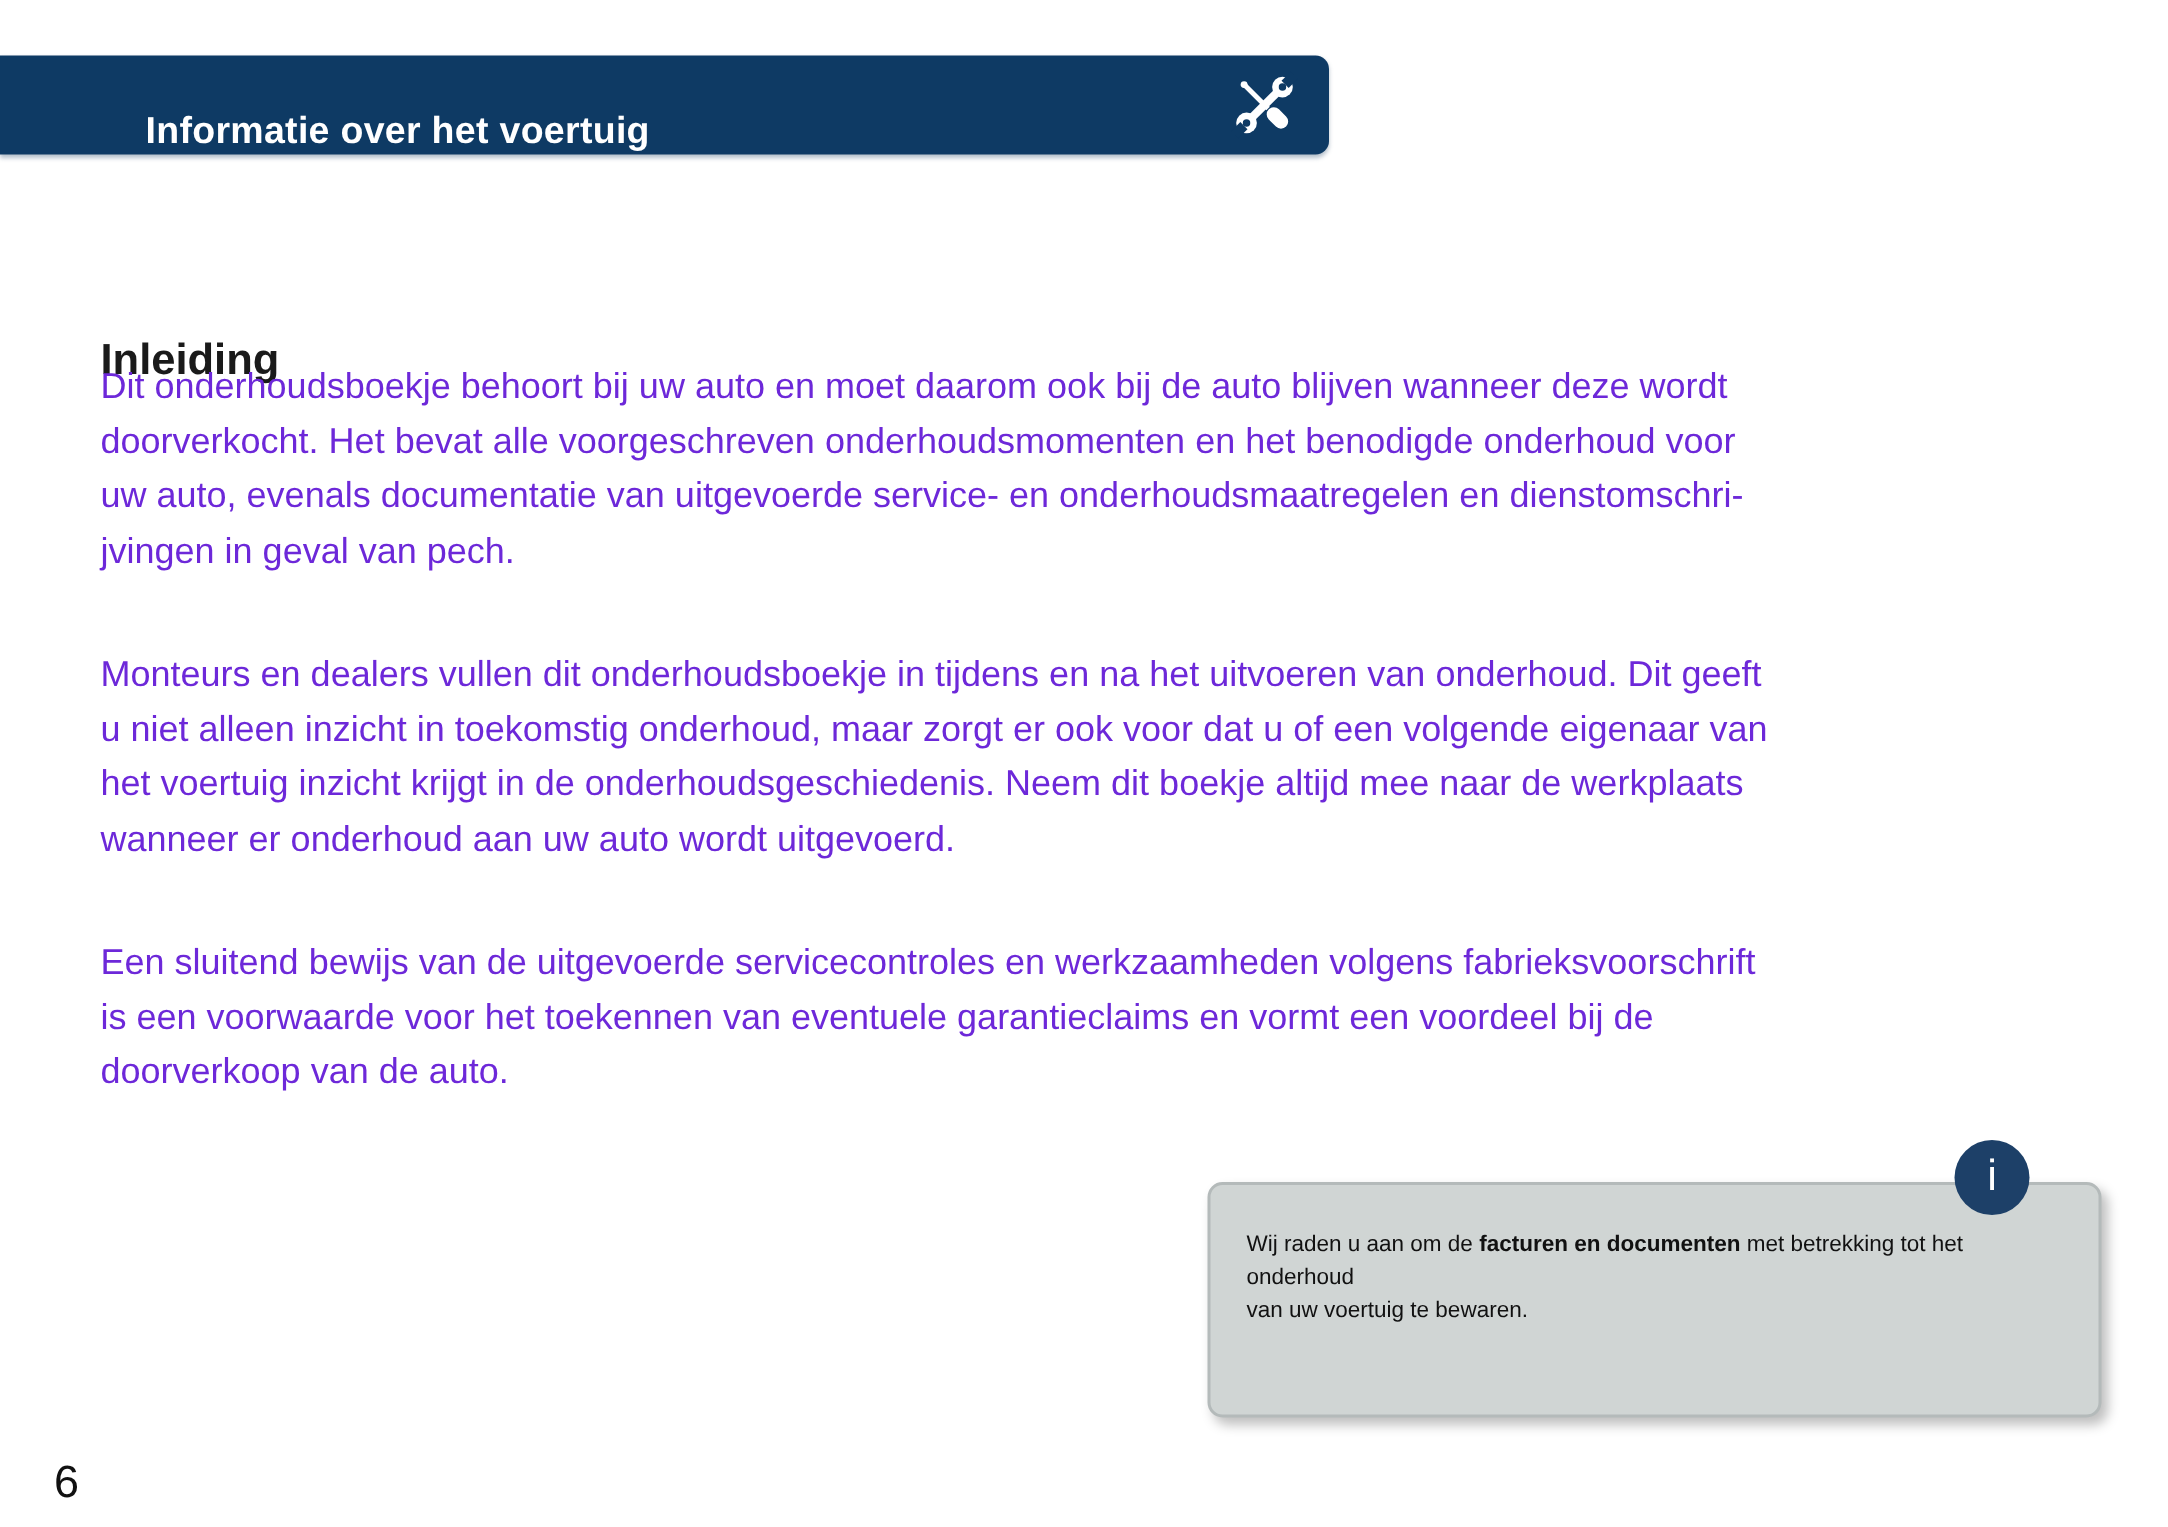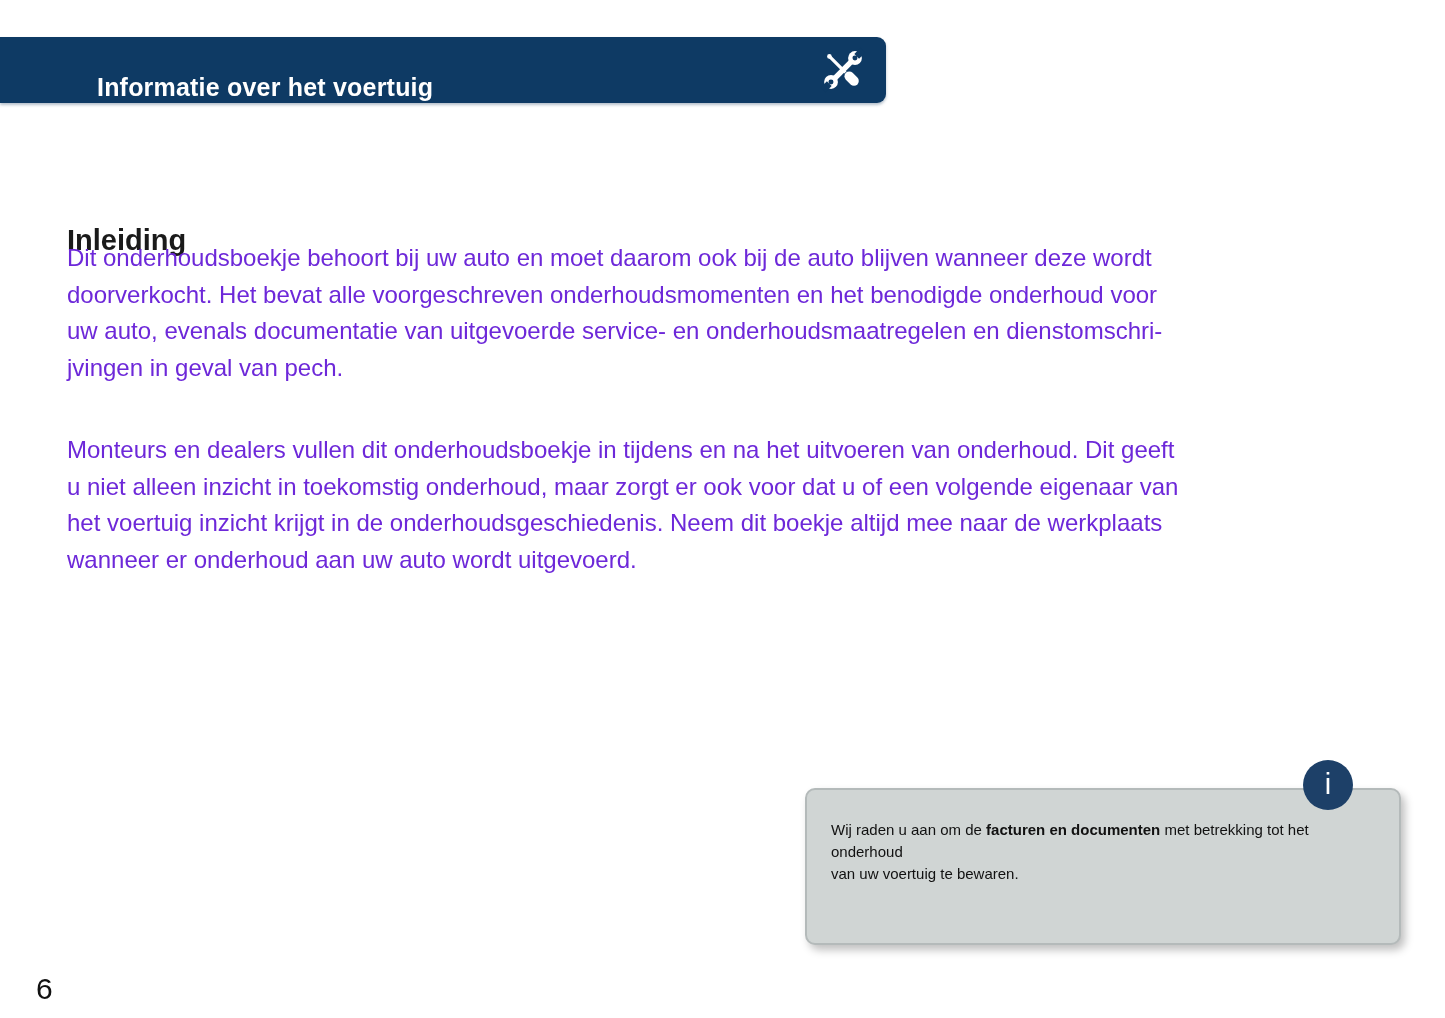--- a/index.html
+++ b/index.html
@@ -130,20 +130,23 @@
 
   <main class="content-body">
     <p class="para">Dit onderhoudsboekje behoort bij uw auto en moet daarom ook bij de auto blijven wanneer deze wordt
 doorverkocht. Het bevat alle voorgeschreven onderhoudsmomenten en het benodigde onderhoud voor
 uw auto, evenals documentatie van uitgevoerde service- en onderhoudsmaatregelen en dienstomschri-
 jvingen in geval van pech.</p>
     <p class="para">Monteurs en dealers vullen dit onderhoudsboekje in tijdens en na het uitvoeren van onderhoud. Dit geeft
 u niet alleen inzicht in toekomstig onderhoud, maar zorgt er ook voor dat u of een volgende eigenaar van
 het voertuig inzicht krijgt in de onderhoudsgeschiedenis. Neem dit boekje altijd mee naar de werkplaats
 wanneer er onderhoud aan uw auto wordt uitgevoerd.</p>
+    <p class="para">Een sluitend bewijs van de uitgevoerde servicecontroles en werkzaamheden volgens fabrieksvoorschrift
+is een voorwaarde voor het toekennen van eventuele garantieclaims en vormt een voordeel bij de
+doorverkoop van de auto.</p>
   </main>
 
   <aside class="info-box">
     <p class="info-text first"><span>Wij raden u aan om de </span><strong>facturen en documenten</strong><span> met betrekking tot het onderhoud
 van uw voertuig te bewaren.</span></p>
   </aside>
 
   <div class="info-badge">i</div>
 
   <div class="page-number">6</div>

